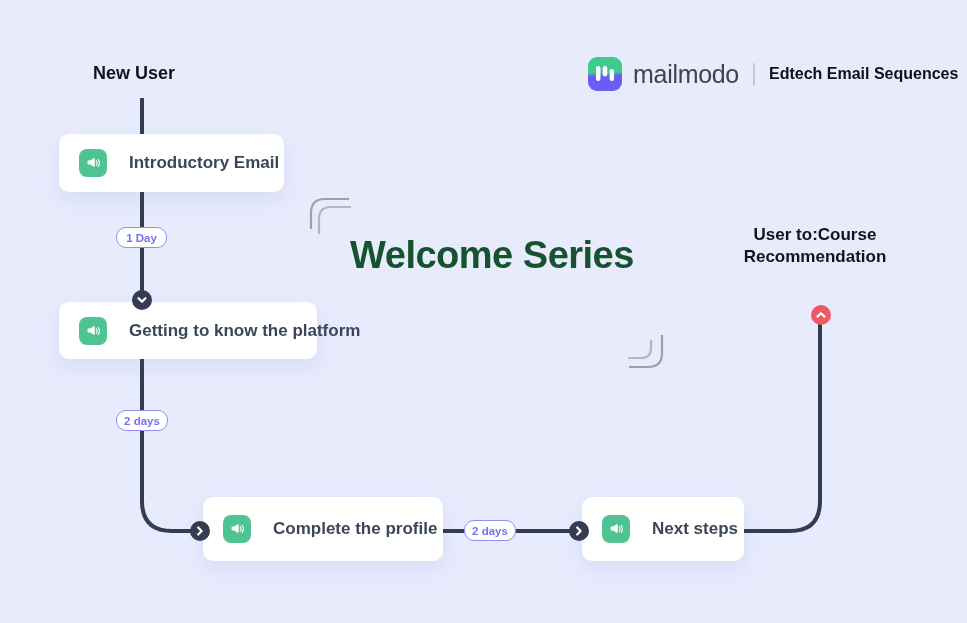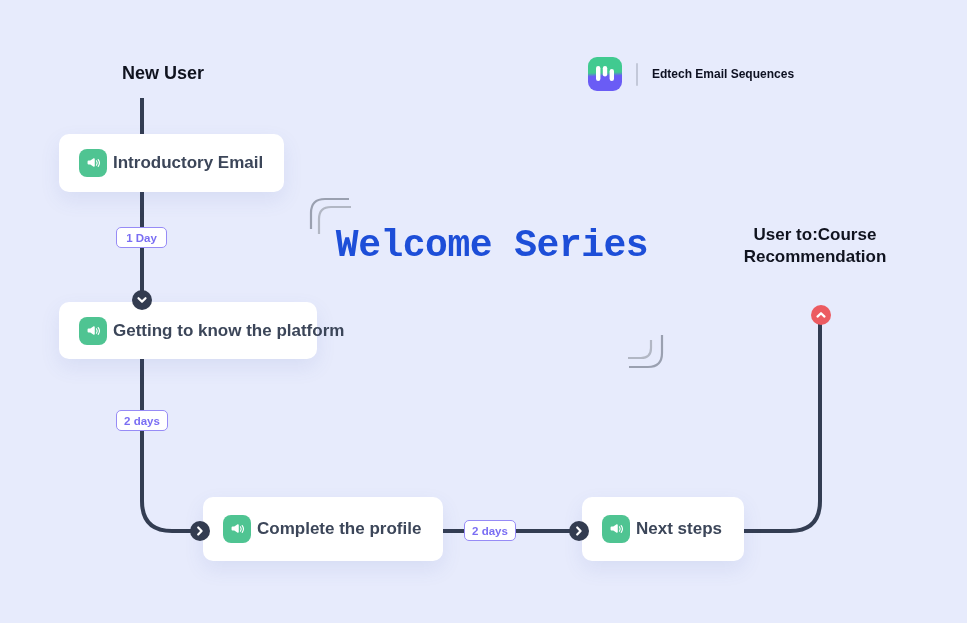--- a/index.html
+++ b/index.html
@@ -17,34 +17,33 @@
   }
   svg.flow-lines {
     position: absolute;
     left: 0; top: 0;
     width: 967px; height: 623px;
     z-index: 1;
   }
   .entry-label {
     position: absolute;
     left: 93px; top: 63px; width: 140px;
-    text-align: center;
     font-size: 18px; font-weight: 800;
     color: #10131f;
     z-index: 3;
   }
   .node-card {
     position: absolute;
     background: #ffffff;
     border-radius: 10px;
     box-shadow: 0 8px 20px rgba(80, 95, 180, 0.10);
     display: flex;
     align-items: center;
     padding-left: 20px;
-    gap: 6px;
+    gap: 22px;
     z-index: 2;
   }
   .card-1 { left: 59px;  top: 134px; width: 225px; height: 58px; }
   .card-2 { left: 59px;  top: 302px; width: 258px; height: 57px; }
   .card-3 { left: 203px; top: 497px; width: 240px; height: 64px; }
   .card-4 { left: 582px; top: 497px; width: 162px; height: 64px; }
   .node-icon {
     width: 28px; height: 28px;
     border-radius: 8px;
     background: #4fc492;
@@ -54,21 +53,21 @@
   .node-label {
     font-size: 17px;
     font-weight: 700;
     color: #3c4659;
     white-space: nowrap;
   }
   .delay-badge {
     position: absolute;
     background: #ffffff;
     border: 1.5px solid #978bf6;
-    border-radius: 5px;
+    border-radius: 10px;
     color: #7a6ef3;
     font-size: 11.5px;
     font-weight: 700;
     display: flex; align-items: center; justify-content: center;
     z-index: 3;
     white-space: nowrap;
   }
   .badge-1 { left: 116px; top: 227px; width: 51px; height: 21px; }
   .badge-2 { left: 116px; top: 410px; width: 52px; height: 21px; }
   .badge-3 { left: 464px; top: 520px; width: 52px; height: 21px; }
@@ -79,28 +78,27 @@
     background: #333c50;
     display: flex; align-items: center; justify-content: center;
     z-index: 4;
   }
   .circle-down  { left: 132px; top: 290px; }
   .circle-right1{ left: 190px; top: 521px; }
   .circle-right2{ left: 569px; top: 521px; }
   .circle-exit  { left: 811px; top: 305px; background: #ec5b61; }
   .flow-title {
     position: absolute;
-    left: 292px; top: 224px; width: 400px;
+    left: 292px; top: 234px; width: 400px;
     text-align: center;
     font-size: 38px;
     font-weight: 800;
     letter-spacing: -0.5px;
-    color: #1d4ed8;
-    z-index: 3;
-    font-family: Liberation Mono, monospace;
+    color: #14532d;
+    z-index: 3;
   }
   .exit-label {
     position: absolute;
     left: 740px; top: 224px; width: 150px;
     text-align: center;
     font-size: 17px;
     font-weight: 800;
     line-height: 22px;
     color: #10131f;
     z-index: 3;
@@ -127,21 +125,21 @@
     color: #3e4251;
     margin-left: 2px;
   }
   .header-divider {
     width: 2px; height: 23px;
     background: #c3c8d9;
     border-radius: 1px;
     margin: 0 5px;
   }
   .header-subtitle {
-    font-size: 12px;
+    font-size: 16px;
     font-weight: 800;
     color: #0d1021;
     white-space: nowrap;
   }
 </style>
 </head>
 <body>
 
 <div class="canvas">
 
@@ -165,20 +163,21 @@
   </svg>
 
   <div class="header">
     <div class="brand-logo">
       <svg width="34" height="34" viewBox="0 0 34 34">
         <rect x="8" y="9" width="4.4" height="15" rx="2.2" fill="#ffffff"></rect>
         <rect x="14.8" y="9" width="4.4" height="10.5" rx="2.2" fill="#ffffff"></rect>
         <rect x="21.6" y="12" width="4.4" height="12" rx="2.2" fill="#ffffff"></rect>
       </svg>
     </div>
+    <span class="brand-name">mailmodo</span>
     <div class="header-divider"></div>
     <span class="header-subtitle">Edtech Email Sequences</span>
   </div>
 
   <div class="flow-title">Welcome Series</div>
 
   <div class="entry-label">New User</div>
 
   <div class="exit-label">User to:Course Recommendation</div>
 

